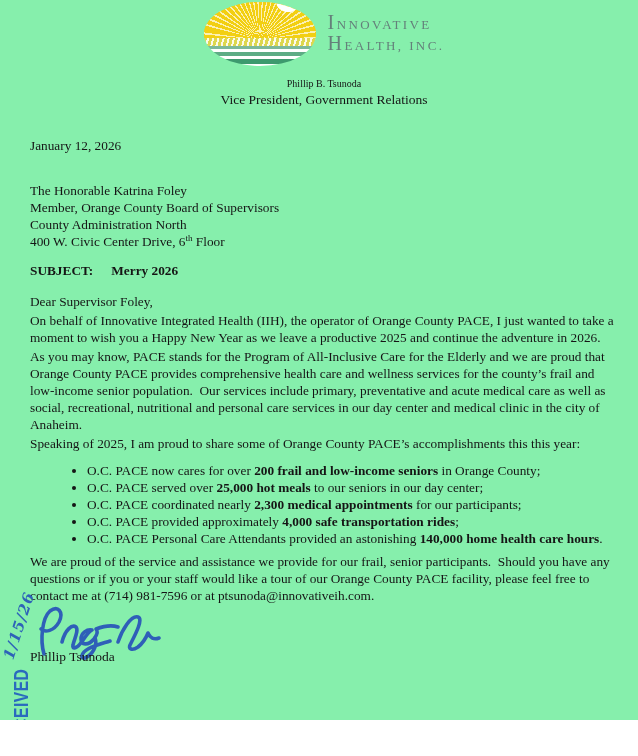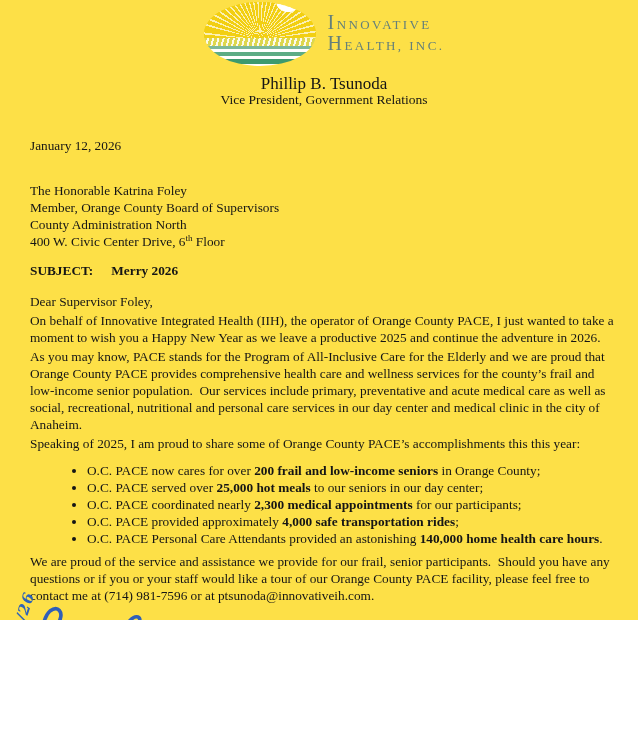--- a/index.html
+++ b/index.html
@@ -1,17 +1,17 @@
 <!DOCTYPE html>
 <html style="--ink-blue: #2e63b8; --stamp-blue: #2a6abe; --logo-yellow: #f2cf12; --logo-green: #27855a; --logo-text: #64807a;"><head>
 <meta charset="utf-8">
 <style>
   html,body { margin:0; padding:0; background:#fff; }
   .page {
-    position:relative; width:638px; height:620px; background:#fde047;
+    position:relative; width:638px; height:720px; background:#86efac;
     font-family:"Liberation Serif", serif; color:#151515; overflow:hidden;
   }
   .content { position:absolute; left:30px; top:0; width:588px; }
 
   
   .header { text-align:center; padding-top:2px; }
   .logo-row { display:inline-flex; align-items:center; gap:12px; }
   .sun { position:relative; width:112px; height:64px; border-radius:50%; overflow:hidden; flex:none; }
   .sun-rays {
     height:36px;
@@ -29,21 +29,21 @@
     background:linear-gradient(to bottom,
       #7db99a 0 3px, #fff 3px 6px,
       #5dac85 6px 10px, #fff 10px 13px,
       #3d9a6e 13px 18px, #fff 18px 21px,
       var(--logo-green,#27855a) 21px 100%);
   }
   .sun-notch { position:absolute; right:16px; top:-11px; width:24px; height:21px; background:#fff; border-radius:50%; }
   .logo-text { text-align:left; color:var(--logo-text,#64807a); }
   .logo-line { font-size:13px; line-height:19px; letter-spacing:2.4px; white-space:nowrap; }
   .logo-line .cap { font-size:20px; }
-  .contact-name  { font-size:17px; line-height:16px; margin-top:6px; }
+  .contact-name  { font-size:10px; line-height:16px; margin-top:6px; }
   .contact-title { font-size:13.5px; line-height:15px; }
 
   
   .date { margin-top:30px; font-size:13.3px; line-height:17px; }
   .recipient { margin-top:28px; font-size:13.3px; line-height:17px; }
   .subject { margin-top:12px; font-size:13.3px; line-height:17px; font-weight:bold; }
   .subject-label { display:inline-block; margin-right:18px; }
   .salutation { margin-top:14px; font-size:13.3px; line-height:17px; }
   .para { margin-top:2px; font-size:13.3px; line-height:17px; white-space:pre-wrap; }
   ul.bullets { margin:10px 0 0 0; padding-left:57px; }

